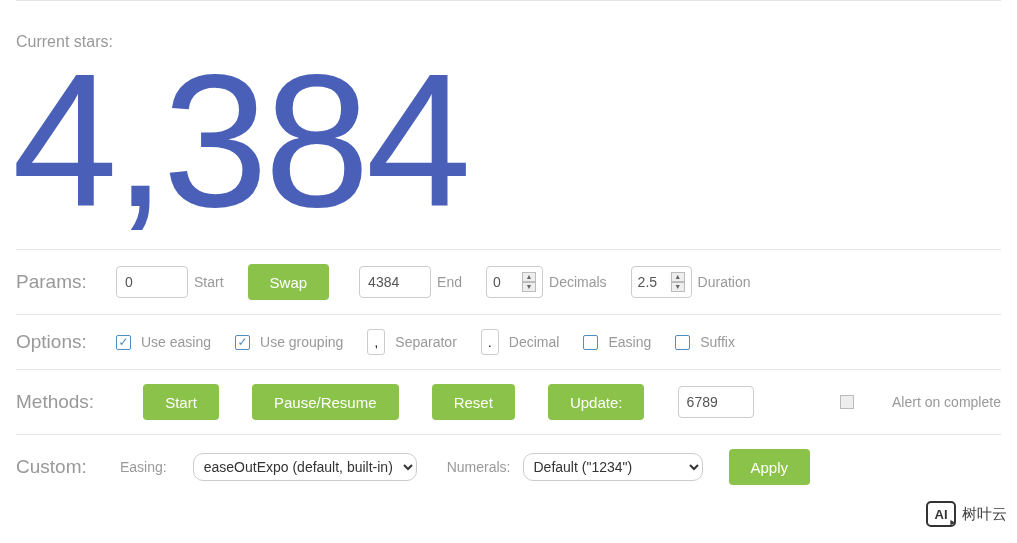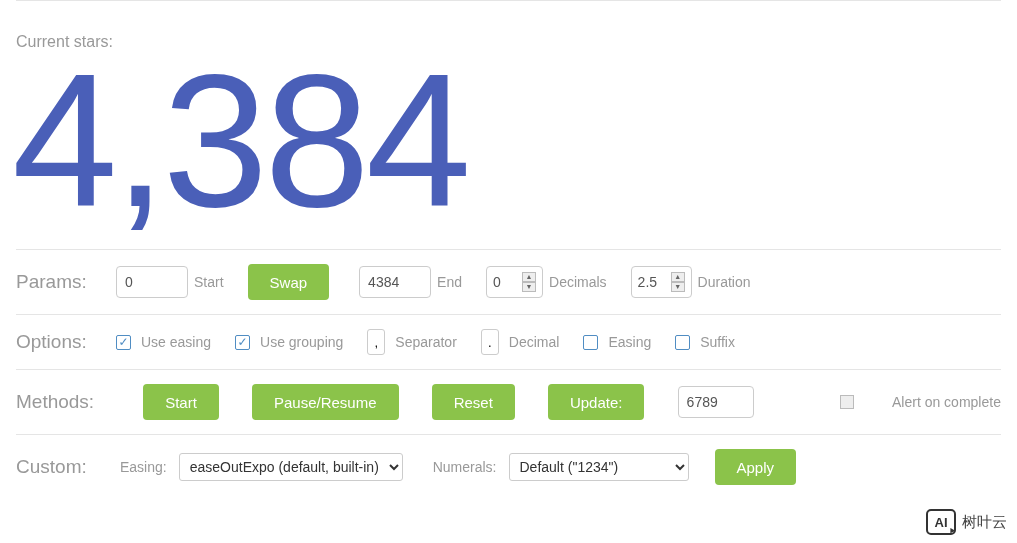--- a/index.html
+++ b/index.html
@@ -106,28 +106,28 @@
   border: 1px solid #bbb;
   background: #eee;
   display:inline-block;
   margin-right:5px;
   vertical-align:middle;
 }
 select {
   font-size: 14px;
   padding: 4px 6px;
   border: 1px solid #ccc;
-  border-radius: 3px;
+  border-radius: 10px;
   height: 28px;
   color: #333;
   background: #fff;
 }
 .logo {
   position: absolute;
-  bottom: 8px;
+  bottom: 16px;
   right: 10px;
   display: flex;
   align-items: center;
   gap: 6px;
   font-size: 15px;
   color: #444;
   font-weight: 500;
 }
 .logo-box {
   width: 30px;
@@ -212,21 +212,21 @@
     <input type="text" style="width: 76px;" value="6789">
     <span style="width:20px;"></span>
     <span class="chk-plain"></span>
     <span class="small-label" style="margin-right:0">Alert on complete</span>
   </div>
 </div>
 
 <div class="section" style="border-bottom:none;">
   <div class="row" style="gap:10px;">
     <div class="row-label">Custom:</div>
-    <span class="small-label" style="margin-right:2px">Easing:</span>
+    <span class="small-label" style="margin-right:16px">Easing:</span>
     <select>
       <option>easeOutExpo (default, built-in)</option>
     </select>
     <span style="width:10px;"></span>
     <span class="small-label" style="margin-right:2px">Numerals:</span>
     <select style="width:180px">
       <option>Default ("1234")</option>
     </select>
     <span style="width:6px;"></span>
     <button class="btn">Apply</button>

